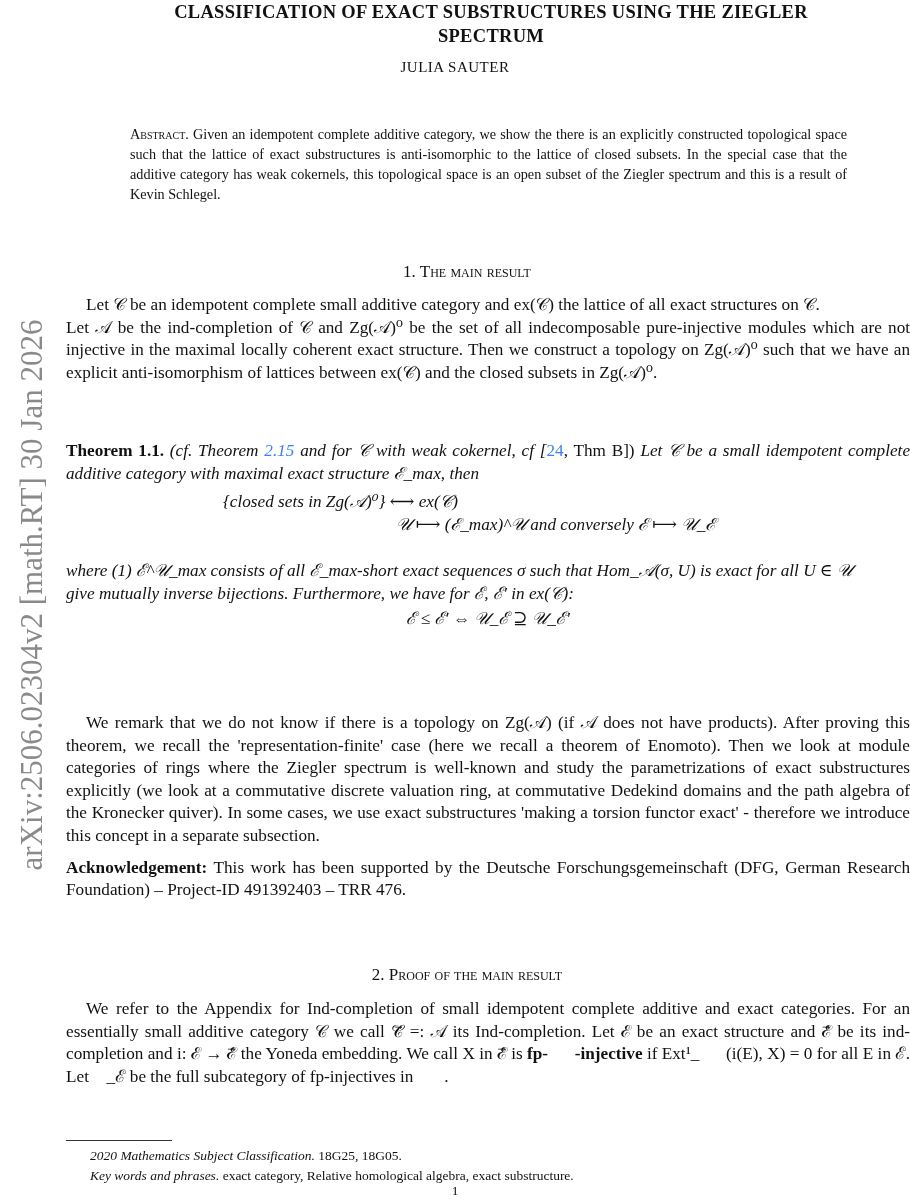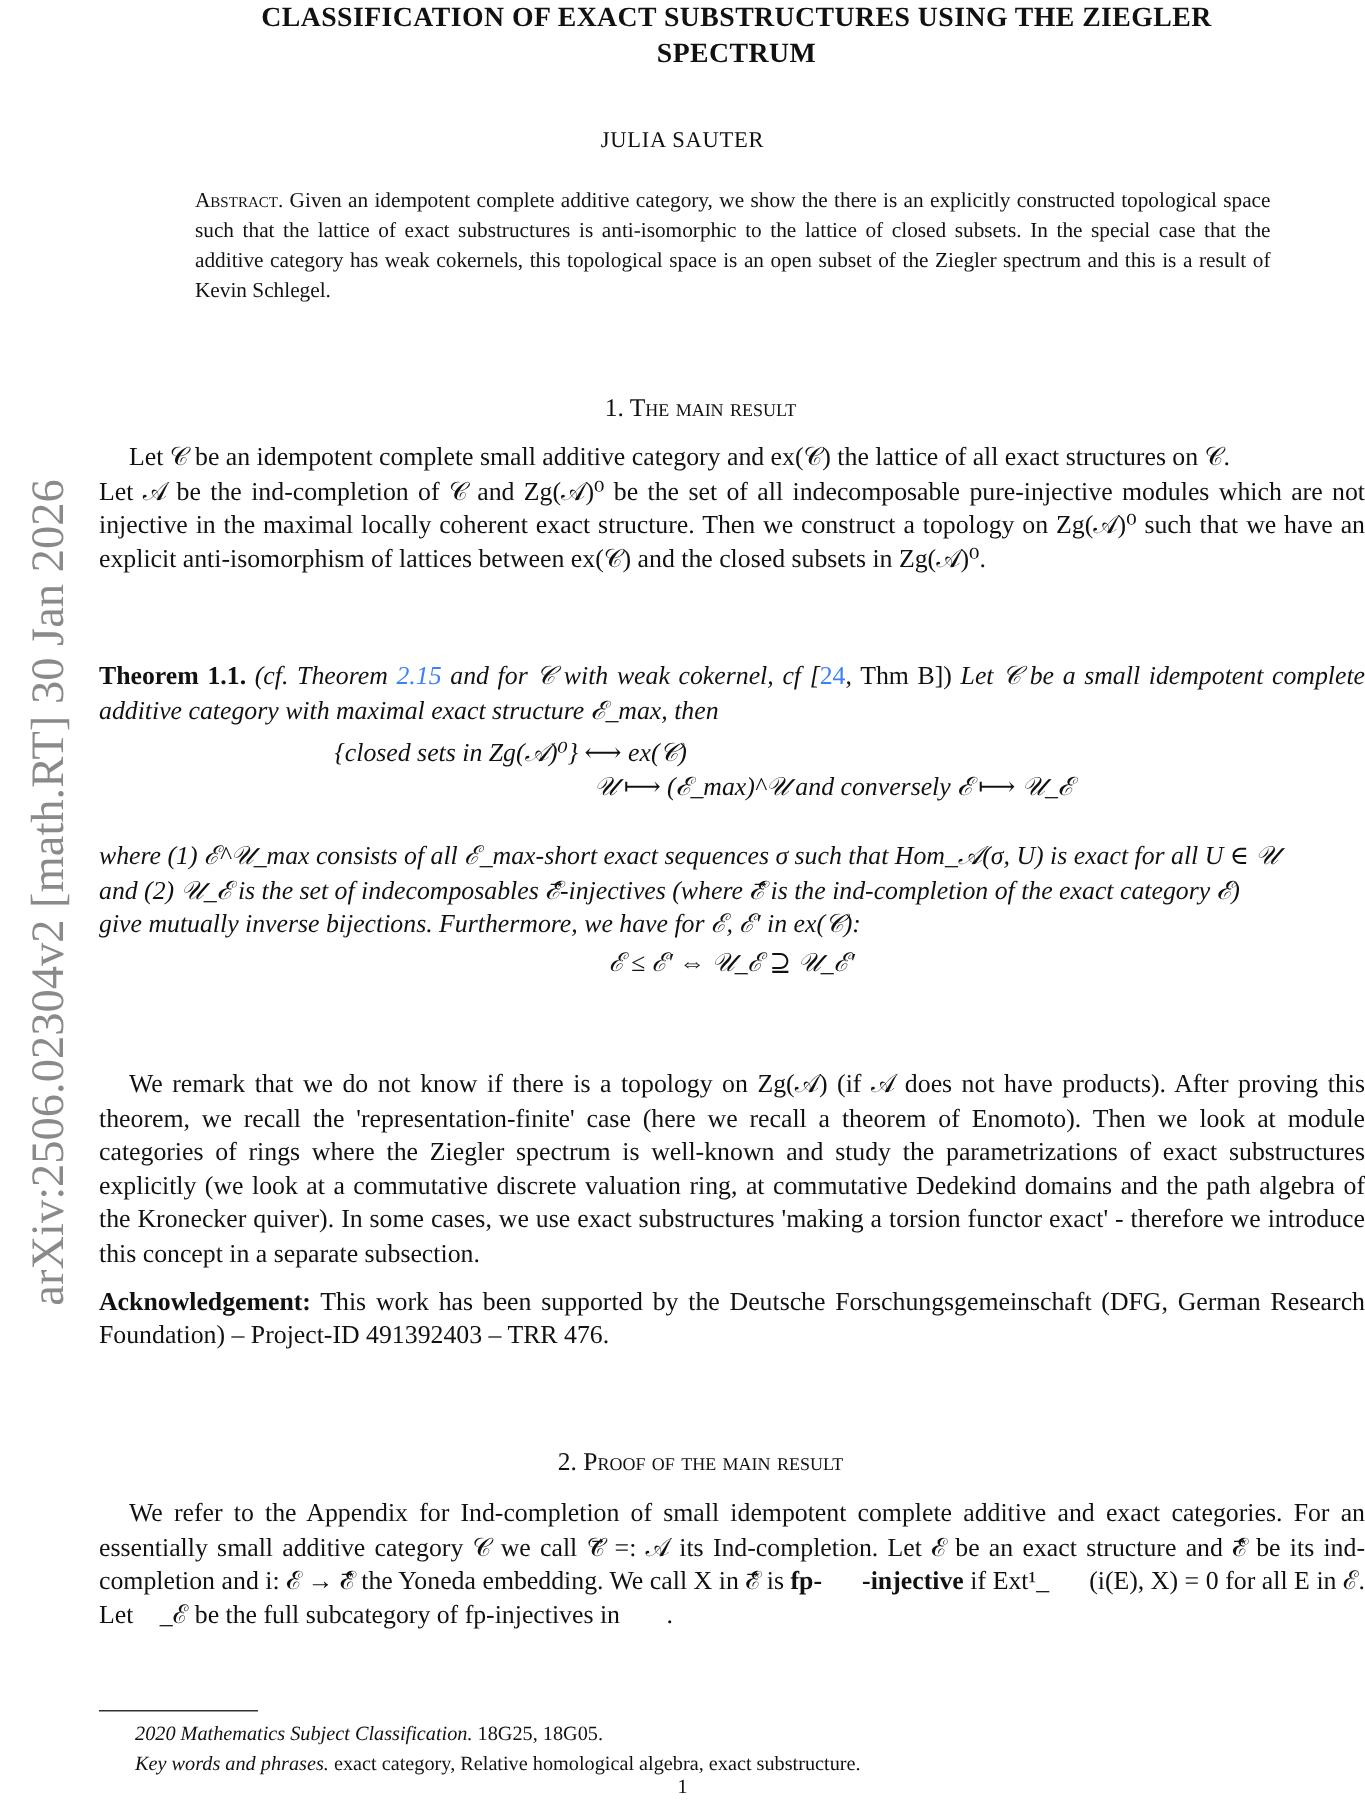--- a/index.html
+++ b/index.html
@@ -1,21 +1,21 @@
 <!DOCTYPE html>
 <html><head>
 <meta charset="utf-8">
 <style>
   html, body { margin:0; padding:0; background:#ffffff; }
   body { width:910px; height:1200px; position:relative; overflow:hidden;
          font-family:"Liberation Serif","DejaVu Serif",serif; color:#111; }
   .abs { position:absolute; }
   .title { left:0; width:910px; top:0; text-align:center; font-weight:bold;
            font-size:18.5px; letter-spacing:0.3px; line-height:24px;padding-left:36px; }
-  .author { left:0; width:910px; top:86px; text-align:center; font-size:15px; letter-spacing:0.5px; }
+  .author { left:0; width:910px; top:59px; text-align:center; font-size:15px; letter-spacing:0.5px; }
   .abstract { left:130px; width:717px; top:124px; font-size:14.2px; line-height:20px; text-align:justify; }
   .sc { font-variant:small-caps; }
   .arxiv { left:-318px; top:575px; width:700px; height:40px; transform:rotate(-90deg);
            font-size:31px; color:#8a8a8a; text-align:center; line-height:40px; white-space:nowrap; }
   .section { left:0; width:910px; text-align:center; font-size:17px; font-variant:small-caps;margin-left:12px; }
   .body { left:66px; width:844px; font-size:17.2px; line-height:22.6px; text-align:justify; }
   .indent { text-indent:20px; }
   .it { font-style:italic; }
   .b { font-weight:bold; }
   .link { color:#3b82f6; }
@@ -53,21 +53,20 @@
   <div>
     <span class="b">Theorem 1.1.</span>
     <span class="it">(cf. Theorem </span><span class="it link">2.15</span><span class="it"> and for 𝒞 with weak cokernel, cf [</span><span class="link">24</span><span>, Thm B]) </span><span class="it">Let 𝒞 be a small idempotent complete additive category with maximal exact structure ℰ_max, then</span>
   </div>
   <div style="padding-left:157px; margin-top:6px;" class="it">{closed sets in  Zg(𝒜)⁰} ⟷ ex(𝒞)</div>
   <div style="padding-left:330px; " class="it">𝒰 ⟼ (ℰ_max)^𝒰     and conversely ℰ ⟼ 𝒰_ℰ</div>
 </div>
 
 <div class="abs body it" style="top:560px;">
   <div>where (1) ℰ^𝒰_max consists of all ℰ_max-short exact sequences σ such that Hom_𝒜(σ, U) is exact for all U ∈ 𝒰</div>
-  <div>and (2) 𝒰_ℰ is the set of indecomposables ℰ⃗-injectives (where ℰ⃗ is the ind-completion of the exact category ℰ)</div>
   <div>give mutually inverse bijections. Furthermore, we have for ℰ, ℰ′ in ex(𝒞):</div>
   <div class="center" style="margin-top:3px;">ℰ ≤ ℰ′    ⇔    𝒰_ℰ ⊇ 𝒰_ℰ′</div>
 </div>
 
 <div class="abs body" style="top:712px;">
   <div class="indent">We remark that we do not know if there is a topology on Zg(𝒜) (if 𝒜 does not have products). After proving this theorem, we recall the 'representation-finite' case (here we recall a theorem of Enomoto). Then we look at module categories of rings where the Ziegler spectrum is well-known and study the parametrizations of exact substructures explicitly (we look at a commutative discrete valuation ring, at commutative Dedekind domains and the path algebra of the Kronecker quiver). In some cases, we use exact substructures 'making a torsion functor exact' - therefore we introduce this concept in a separate subsection.</div>
   <div style="margin-top:9px;">
     <span class="b">Acknowledgement:</span><span> This work has been supported by the Deutsche Forschungsgemeinschaft (DFG, German Research Foundation) – Project-ID 491392403 – TRR 476.</span>
   </div>
 </div>

